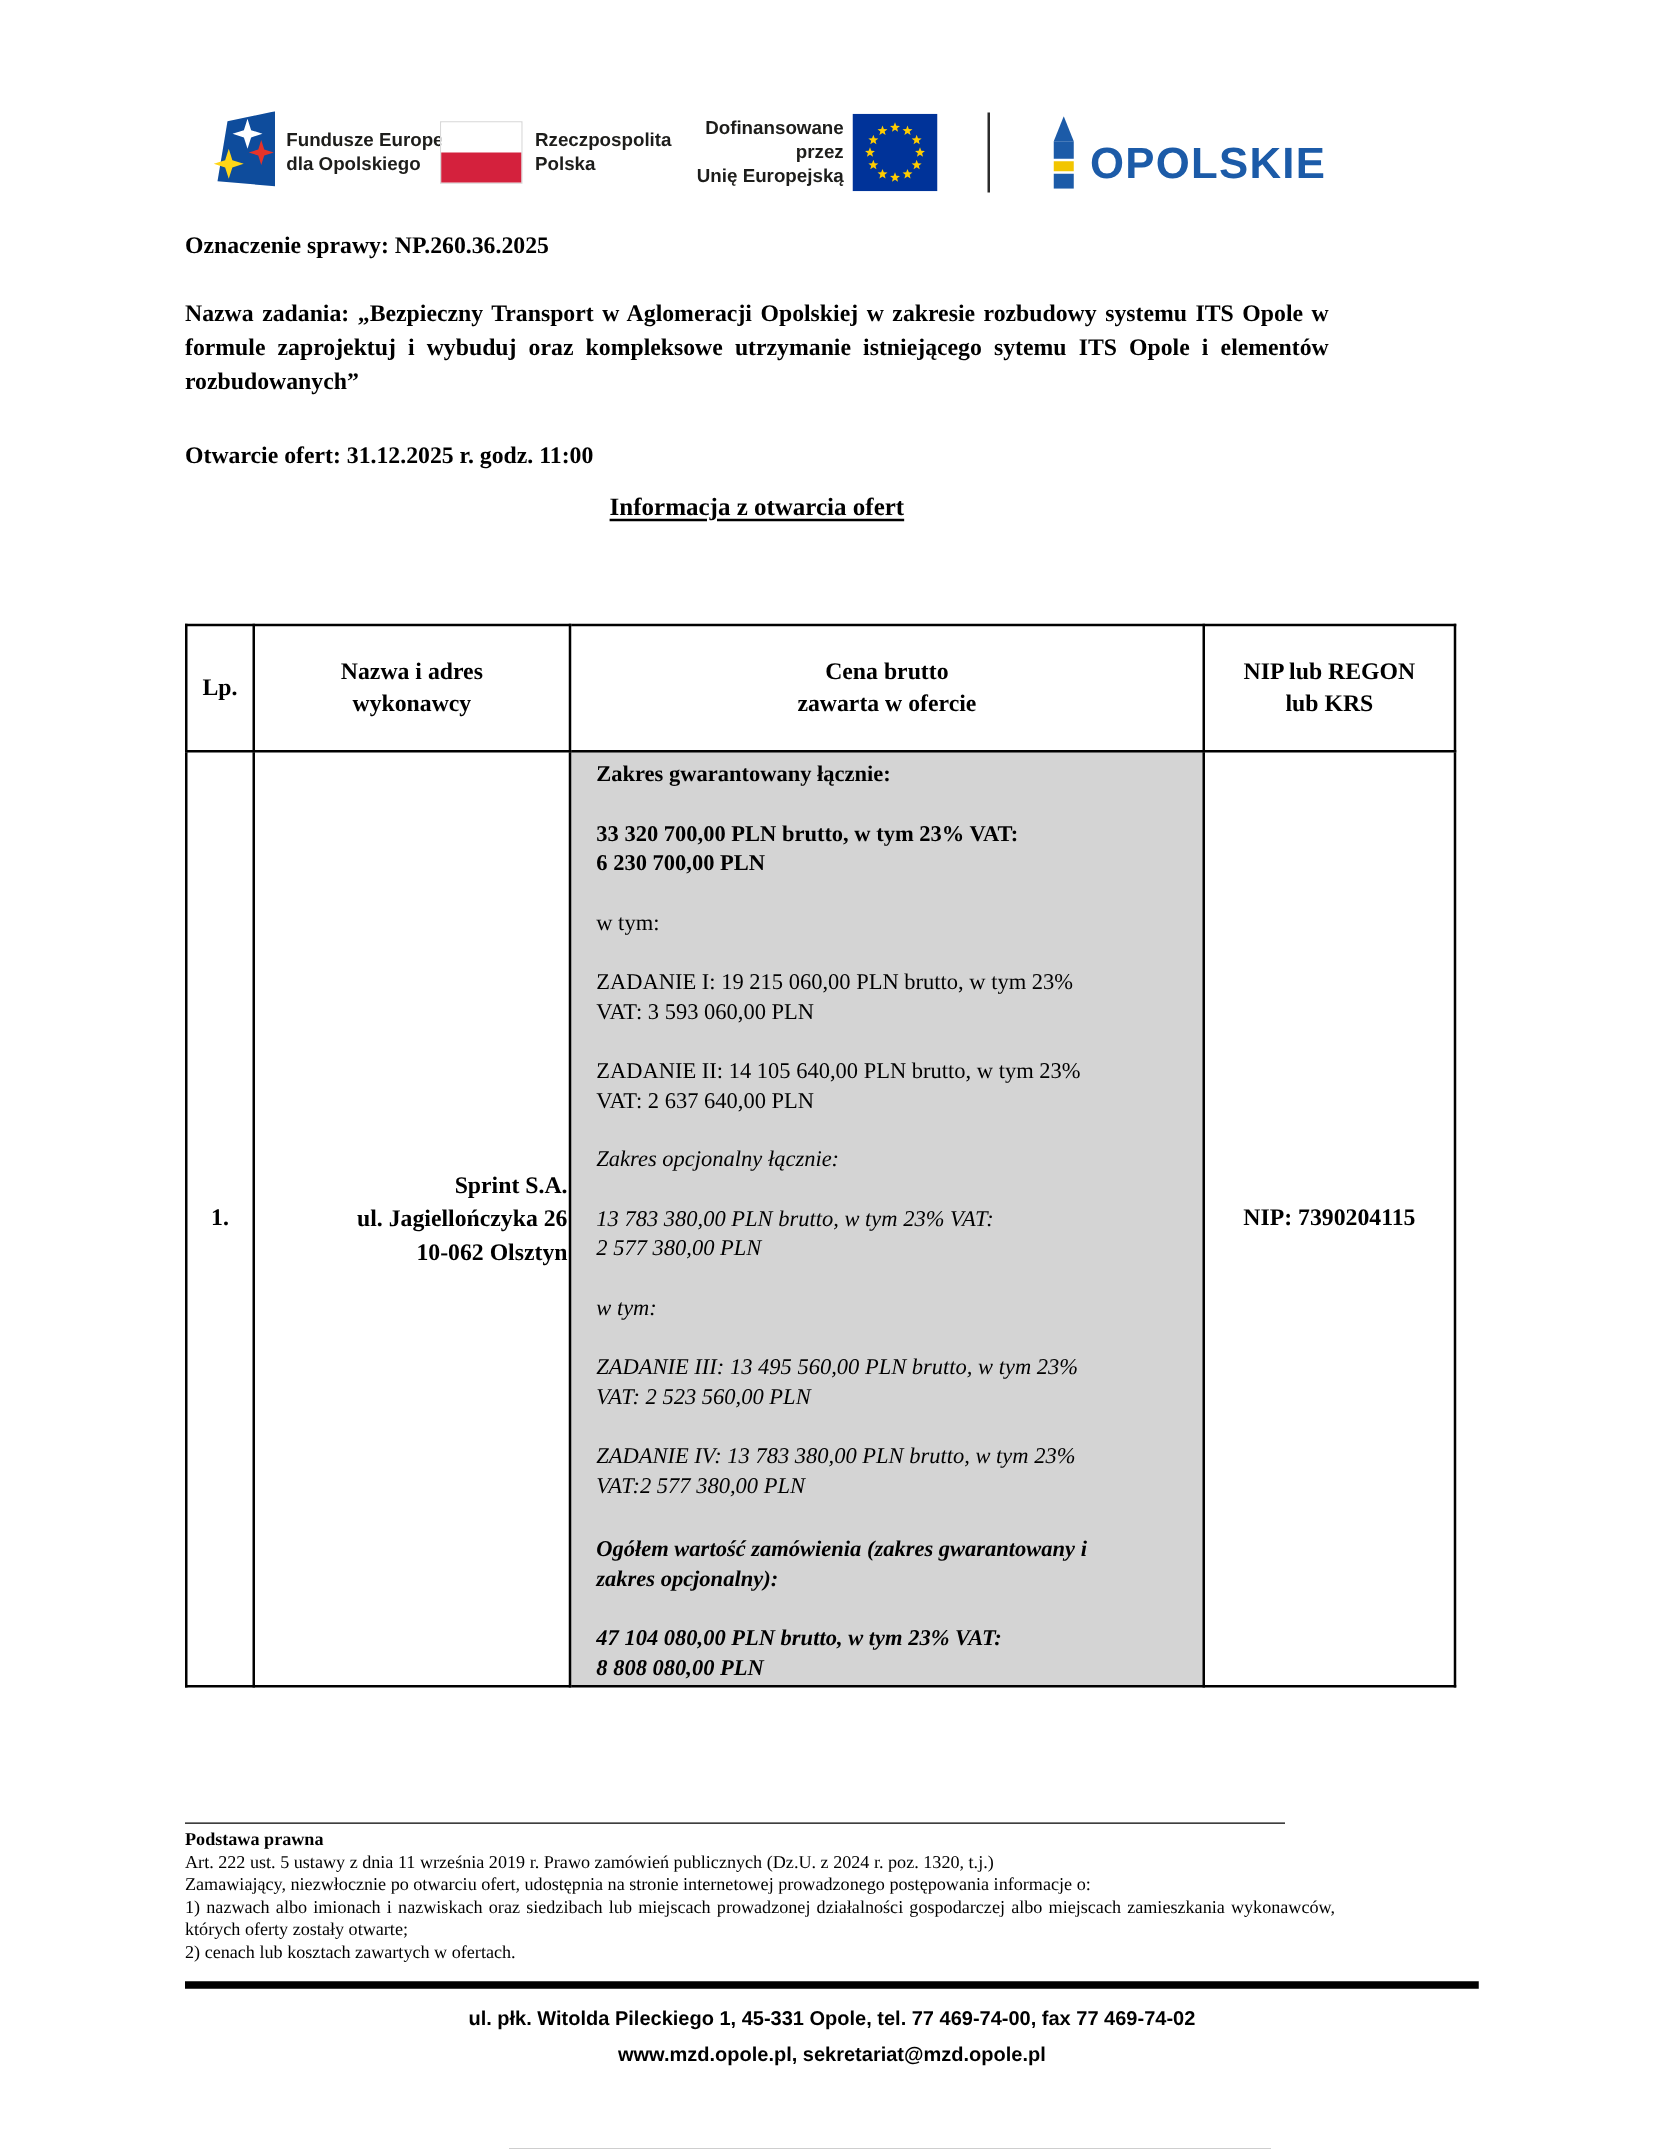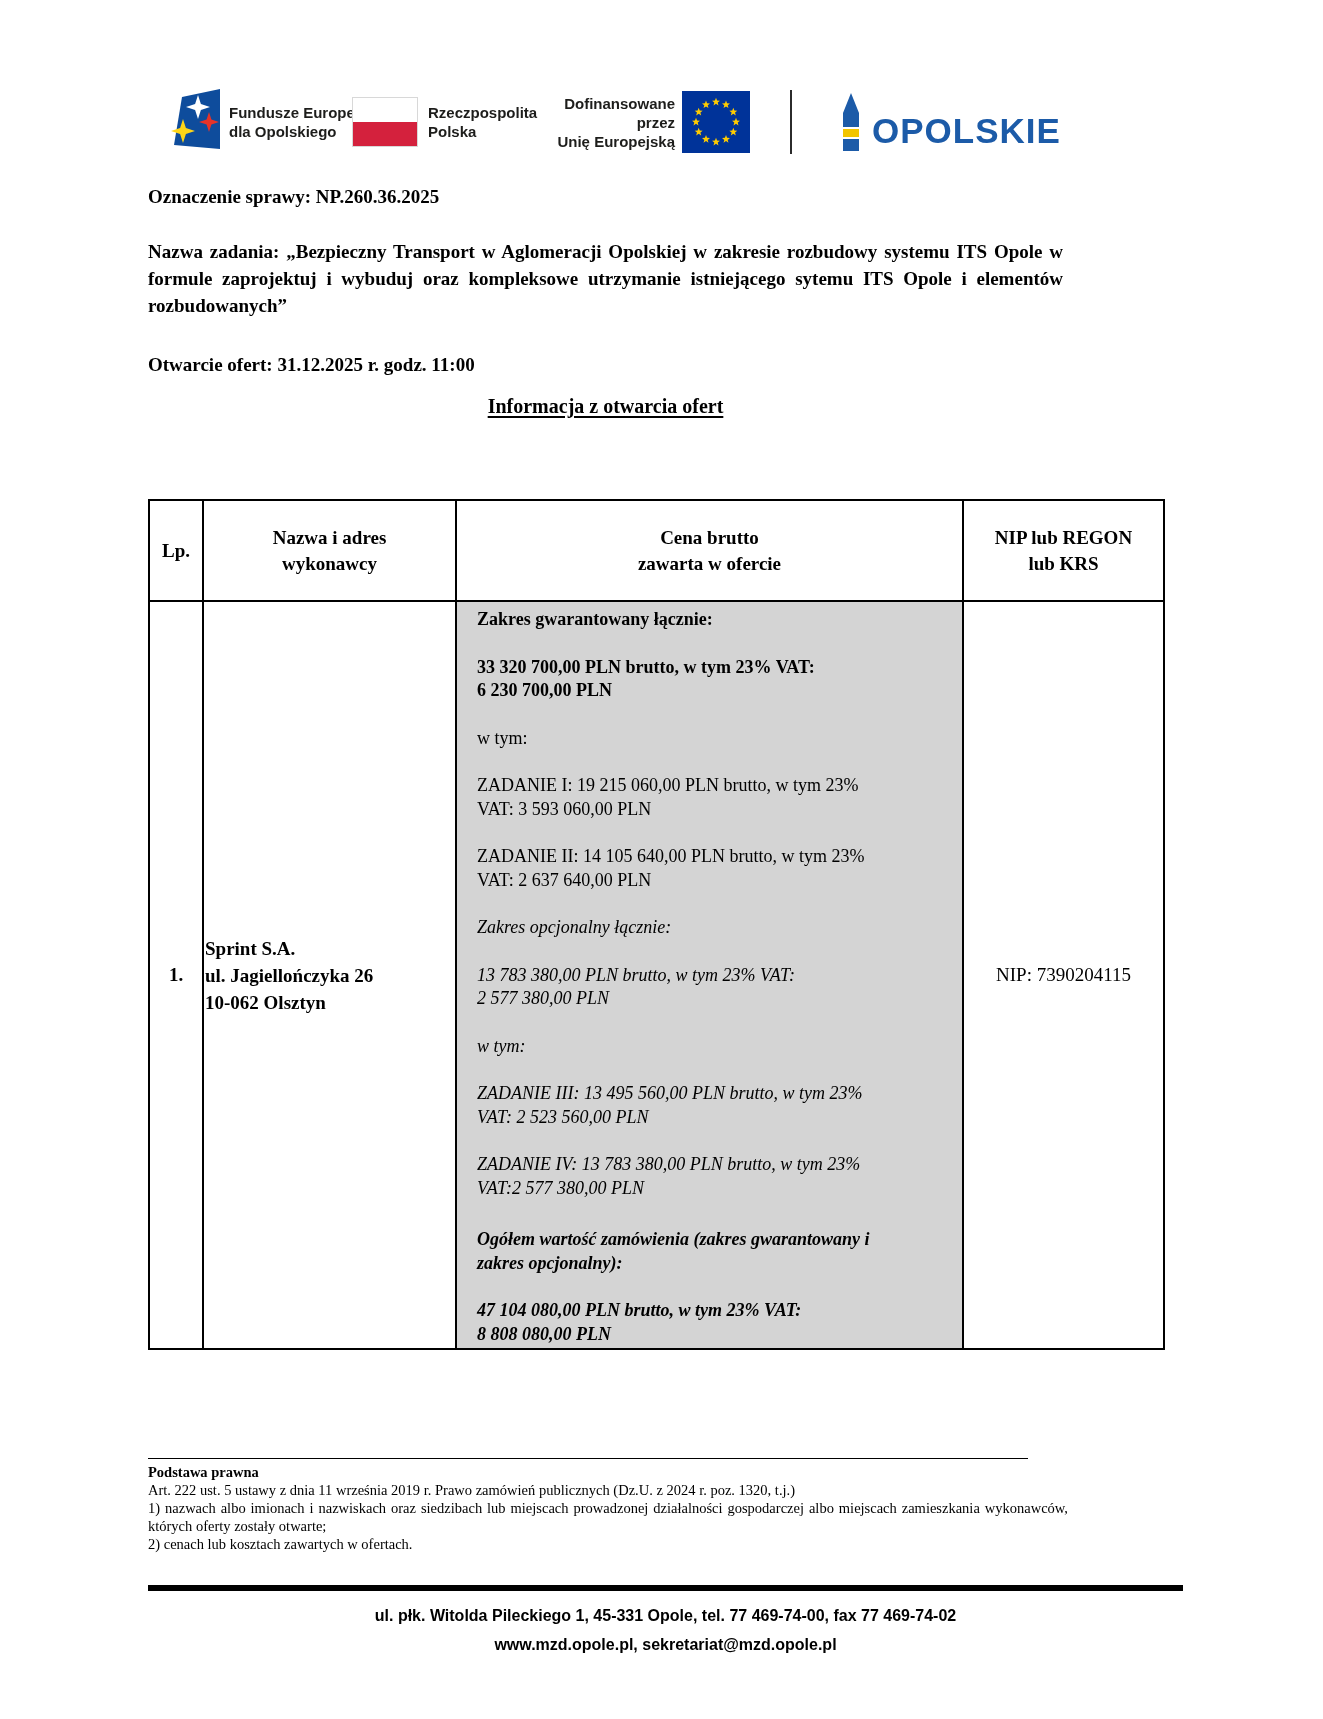--- a/index.html
+++ b/index.html
@@ -54,26 +54,26 @@
   .offers col.c-lp { width:54px; }
   .offers col.c-name { width:253px; }
   .offers col.c-price { width:507px; }
   .offers col.c-id { width:201px; }
   .offers th, .offers td { border:2px solid #000; }
   .offers th {
     height:95px; font-weight:bold; text-align:center; vertical-align:middle;
     line-height:26px; padding:2px;
   }
   td.lp-cell { text-align:center; vertical-align:middle; font-weight:bold; }
-  td.name-cell { text-align:left; vertical-align:middle; font-weight:bold; line-height:27px;border-radius:17px; }
+  td.name-cell { text-align:right; vertical-align:middle; font-weight:bold; line-height:27px;border-radius:17px; }
   td.price-cell {
     background:var(--cell-gray,#d4d4d4); vertical-align:top; text-align:left;
     padding:6px 6px 2px 20px;
   }
-  td.id-cell { text-align:center; vertical-align:middle; font-weight:normal;border-radius:14px; }
+  td.id-cell { text-align:center; vertical-align:middle; font-weight:bold;border-radius:14px; }
   .pb { margin:0 0 24px; font-size:18px; line-height:23.5px; }
   .pb:last-child { margin-bottom:0; }
   .st-bold { font-weight:bold; }
   .st-italic { font-style:italic; }
   .st-bold-italic { font-weight:bold; font-style:italic; }
   .extra-space { margin-top:28px; }
 
   
   .footnote-sep { position:absolute; top:1458px; left:148px; width:880px; height:1px; background:#000; }
   .legal { position:absolute; top:1463px; left:148px; width:920px; font-size:14.5px; line-height:18px; }
@@ -217,20 +217,21 @@
       </tr>
     </tbody>
   </table>
 
   <div class="footnote-sep"></div>
   <div class="legal">
     <div class="legal-head">Podstawa prawna</div>
     <div>
 
     <div class="legal-line">Art. 222 ust. 5 ustawy z dnia 11 września 2019 r. Prawo zamówień publicznych (Dz.U. z 2024 r. poz. 1320, t.j.)</div>
+        <div class="legal-line">Zamawiający, niezwłocznie po otwarciu ofert, udostępnia na stronie internetowej prowadzonego postępowania informacje o:</div>
         <div class="legal-line">1) nazwach albo imionach i nazwiskach oraz siedzibach lub miejscach prowadzonej działalności gospodarczej albo miejscach zamieszkania wykonawców, których oferty zostały otwarte;</div>
         <div class="legal-line">2) cenach lub kosztach zawartych w ofertach.</div>
       </div>
   </div>
 
   <div class="thick-rule"></div>
   <footer class="address">
     <div>ul. płk. Witolda Pileckiego 1, 45-331 Opole, tel. 77 469-74-00, fax 77 469-74-02</div>
     <div>www.mzd.opole.pl, sekretariat@mzd.opole.pl</div>
   </footer>

